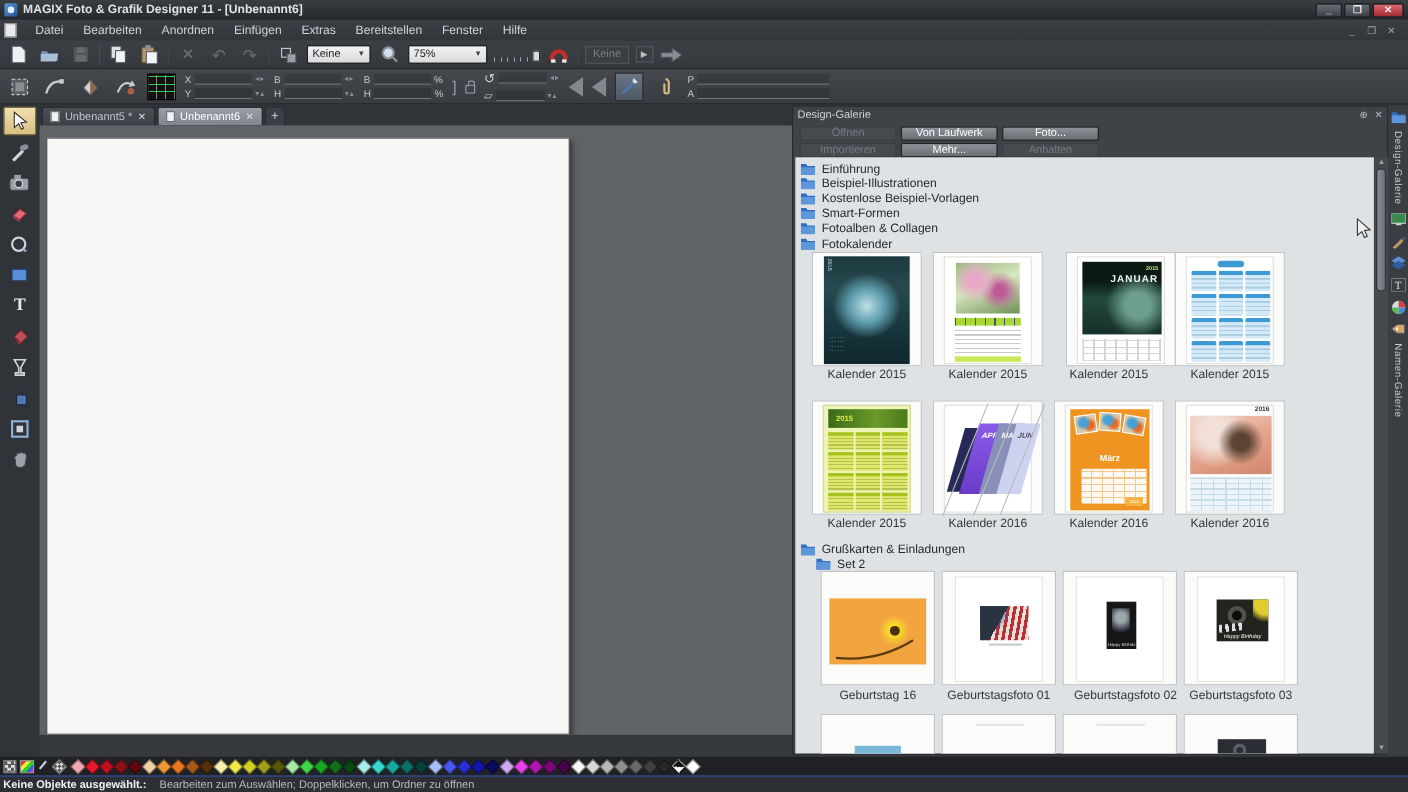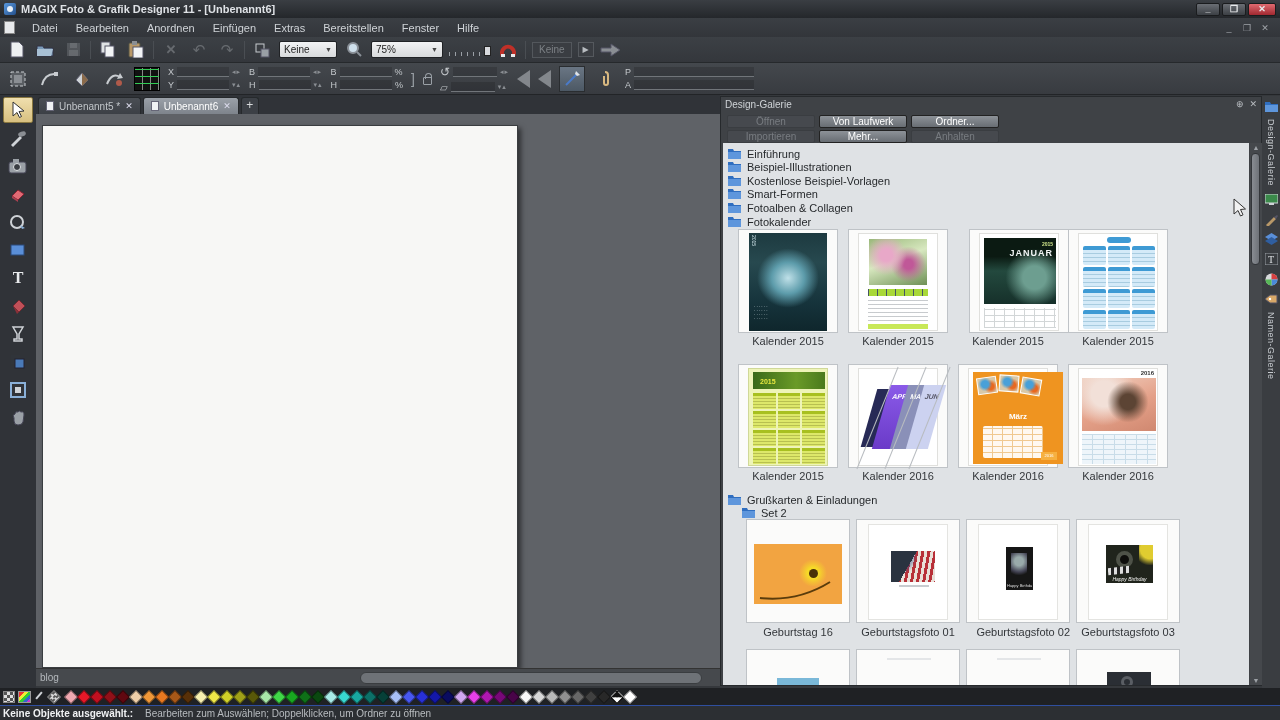--- a/index.html
+++ b/index.html
@@ -156,21 +156,21 @@
   .cal5 .grid div{background:#dde86a;border-top:3px solid #a8c020;
     background-image:repeating-linear-gradient(180deg,transparent 0 2px,#b8c050 2px 3px);}
   .cal6{top:3px;width:80px;height:98px;background:#fff;border:1px solid #e0e0dd;}
   .cal6 .p{position:absolute;top:16px;height:64px;transform:skewX(-16deg);color:#fff;font-size:7px;font-weight:bold;text-align:center;padding-top:8px;}
   .cal6 .p1{left:10px;width:26px;background:#272a56;top:20px;height:58px;}
   .cal6 .p2{left:22px;width:26px;background:linear-gradient(180deg,#8a5ae8,#6a3ac8);}
   .cal6 .p3{left:40px;width:24px;background:#8a90b8;}
   .cal6 .p4{left:56px;width:22px;background:#ccd2f0;color:#556;}
   .cal6 .ln{position:absolute;width:1px;height:110px;background:#b8bcc0;top:-6px;transform:rotate(22deg);}
   .cal7{top:3px;width:80px;height:98px;background:#fff;border:1px solid #e0e0dd;}
-  .cal7 .bg{position:absolute;left:4px;top:3px;width:90px;height:92px;background:#ef9420;}
+  .cal7 .bg{position:absolute;left:4px;top:3px;width:72px;height:92px;background:#ef9420;}
   .cal7 .pol{position:absolute;width:20px;height:17px;background:#fff;padding:1px;}
   .cal7 .pol div{width:100%;height:100%;background:radial-gradient(circle at 40% 40%,#48a0d8 0 25%,transparent 50%),radial-gradient(circle at 70% 60%,#e86820 0 20%,transparent 45%),#d8c8a8;}
   .cal7 .mon{position:absolute;left:0;top:40px;width:100%;text-align:center;color:#fff;font-size:8px;font-weight:bold;}
   .cal7 .cal{position:absolute;left:10px;top:54px;width:60px;height:32px;background:#fff8f0;border-radius:2px;
     background-image:repeating-linear-gradient(0deg,transparent 0 5px,#f0c890 5px 6px),repeating-linear-gradient(90deg,transparent 0 9px,#f0c890 9px 10px);}
   .cal7 .tab{position:absolute;right:6px;bottom:4px;width:16px;height:8px;background:#f6b040;color:#fff;font-size:4px;text-align:center;line-height:8px;}
   .cal8{top:3px;width:80px;height:98px;background:#fff;border:1px solid #e0e0dd;}
   .cal8 .yr{position:absolute;right:3px;top:1px;font-size:6px;font-weight:bold;color:#333;}
   .cal8 .ph{position:absolute;left:3px;top:9px;width:74px;height:53px;
     background:radial-gradient(circle at 62% 45%,#5c4434 0 14%,transparent 38%),
@@ -528,37 +528,33 @@
     <span class="tool">
       <svg width="18" height="18">
           <path d="M5,9 q-2,-3 1,-4 q0,-3 3,-2 q1,-2 3,0 q3,-1 3,3 l-1,7 q-1,3 -5,3 q-4,0 -4,-4 z" fill="#9aa0a6" stroke="#445"></path>
         </svg>
       </span>
   </div>
 
   <div id="canvas">
     <div id="page"></div>
   </div>
-  <div id="hscroll">
-    <span class="lbl">blog</span>
-    <span class="thumb"></span>
-  </div>
 
   <div id="gallery">
     <div id="gal-head">
       <span>Design-Galerie</span>
       <span class="sp">
         <span>⊕</span>
         <span>✕</span>
       </span>
     </div>
     <div class="gal-btnrow" style="top:18px;">
       <span class="gbtn dis">Öffnen</span>
       <span class="gbtn">Von Laufwerk</span>
-      <span class="gbtn">Ordner...</span>
+      <span class="gbtn">Foto...</span>
     </div>
     <div class="gal-btnrow" style="top:33px;">
       <span class="gbtn dis">Importieren</span>
       <span class="gbtn">Mehr...</span>
       <span class="gbtn dis">Anhalten</span>
     </div>
 
     <div id="gal-content">
 
       <div class="folder-row" style="left:5px;top:4px;">

